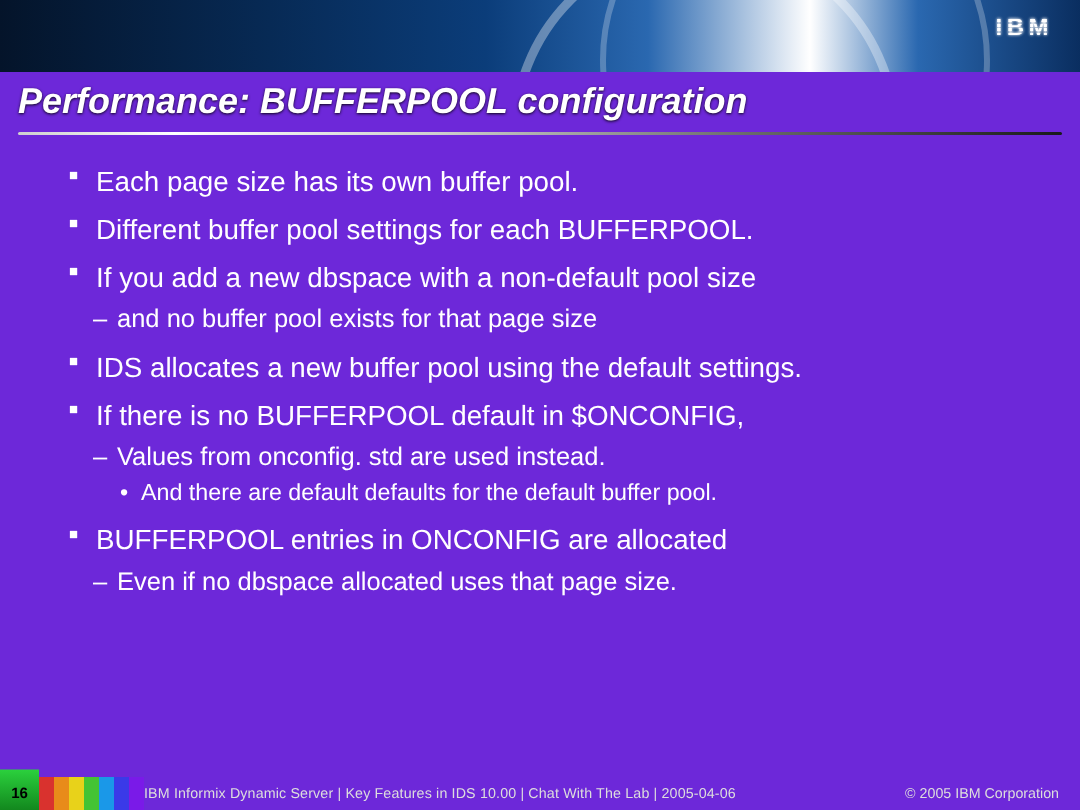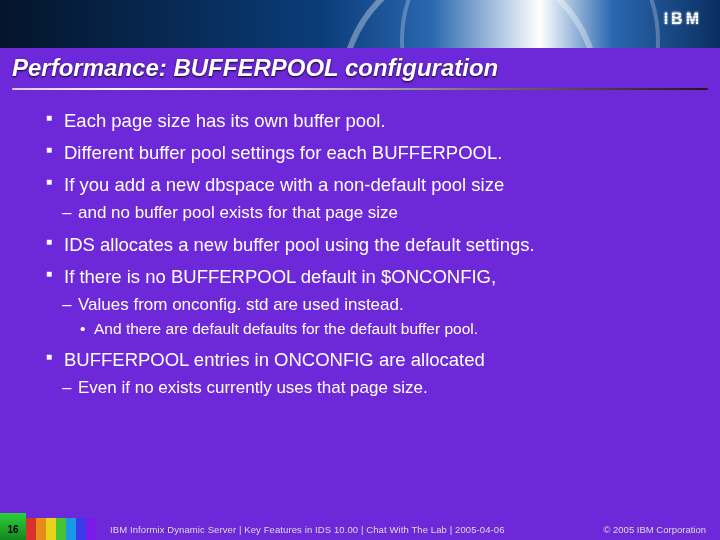--- a/index.html
+++ b/index.html
@@ -16,21 +16,21 @@
   .b1::before { content: "■"; position: absolute; left: 0; top: 3px; font-size: 10px; color: #fff; }
   .b2 { position: relative; margin: 2px 0 4px 16px; padding-left: 16px; font-size: 17px; }
   .b2::before { content: "–"; position: absolute; left: 0; top: 0; color: #fff; }
   .b3 { position: relative; margin: 2px 0 4px 34px; padding-left: 14px; font-size: 15.5px; }
   .b3::before { content: "•"; position: absolute; left: 0; top: 0; color: #fff; }
   .footer { position: absolute; left: 0; bottom: 0; width: 100%; height: 22px; display: flex; align-items: center; }
   .pagebox { width: 26px; height: 32px; background: linear-gradient(180deg,#2bd13d,#0e7a18); color: #000; font-size: 10px; display:flex; align-items:center; justify-content:center; font-weight:700; }
   .rainbow { width: 70px; height: 22px; display:flex; }
   .rc { flex:1; }
   .rc1{background:#d9322e;} .rc2{background:#e88b1a;} .rc3{background:#e8d21a;} .rc4{background:#44c334;} .rc5{background:#1a98e8;} .rc6{background:#3a3ae8;} .rc7{background:#7a1ae8;}
-  .foot-text { flex: 1; font-size: 9.5px; color: #ddd; padding-left: 14px; letter-spacing: 0.1px; }
+  .foot-text { flex: 1; font-size: 9.5px; color: #ddd; letter-spacing: 0.1px; }
   .copyright { font-size: 9.5px; color: #ddd; padding-right: 14px; }
 </style>
 </head>
 <body>
 
 <div class="slide">
   <div class="banner">
     <div class="swirl"></div>
     <div class="swirl2"></div>
     <span class="logo-text">IBM</span>
@@ -42,21 +42,21 @@
   <div class="body">
     <div class="b1">Each page size has its own buffer pool.</div>
     <div class="b1">Different buffer pool settings for each BUFFERPOOL.</div>
     <div class="b1">If you add a new dbspace with a non-default pool size</div>
     <div class="b2">and no buffer pool exists for that page size</div>
     <div class="b1">IDS allocates a new buffer pool using the default settings.</div>
     <div class="b1">If there is no BUFFERPOOL default in $ONCONFIG,</div>
     <div class="b2">Values from onconfig. std are used instead.</div>
     <div class="b3">And there are default defaults for the default buffer pool.</div>
     <div class="b1">BUFFERPOOL entries in ONCONFIG are allocated</div>
-    <div class="b2">Even if no exists currently uses that page size.</div>
+    <div class="b2">Even if no dbspace allocated uses that page size.</div>
   </div>
 
   <div class="footer">
     <div class="pagebox">16</div>
     <div class="rainbow">
       <div class="rc rc1"></div>
         <div class="rc rc2"></div>
         <div class="rc rc3"></div>
         <div class="rc rc4"></div>
         <div class="rc rc5"></div>

